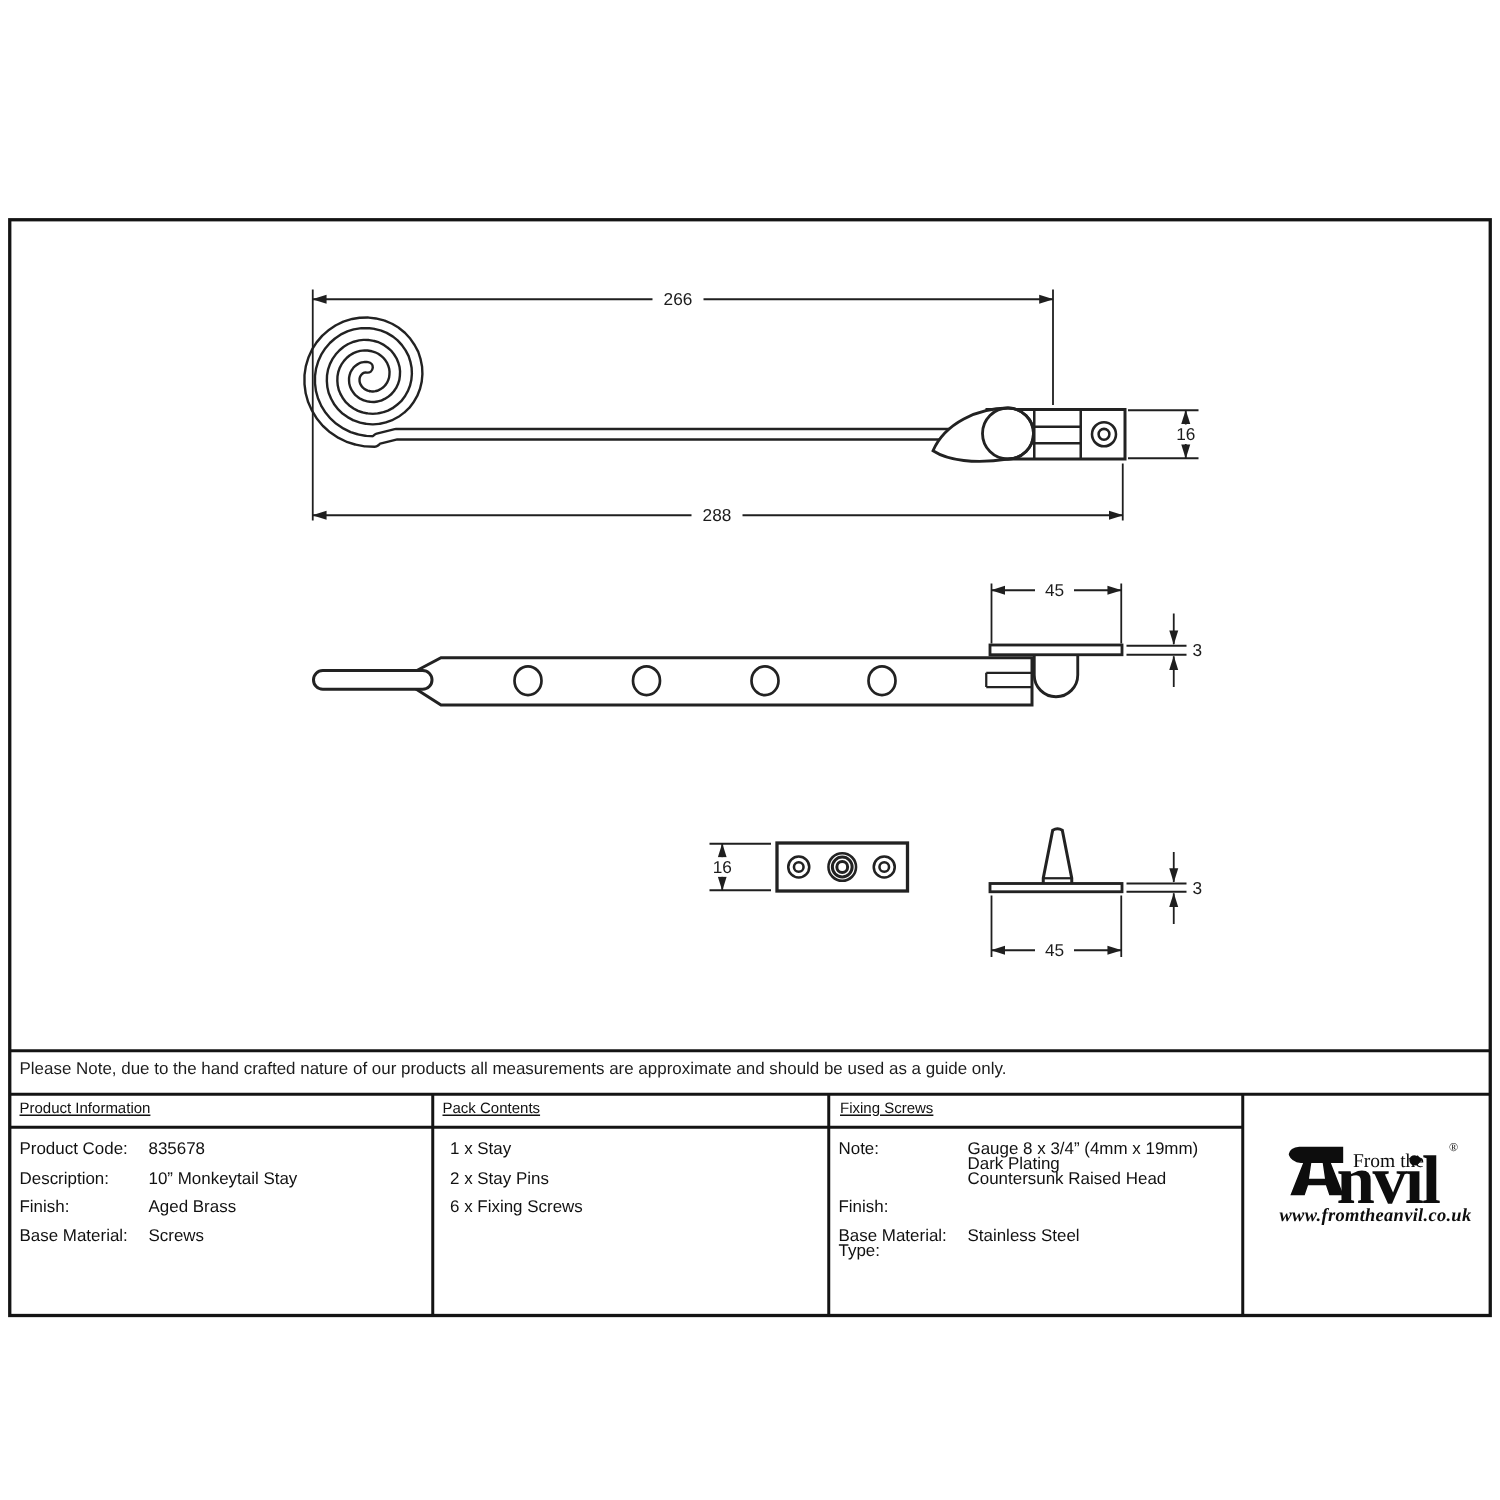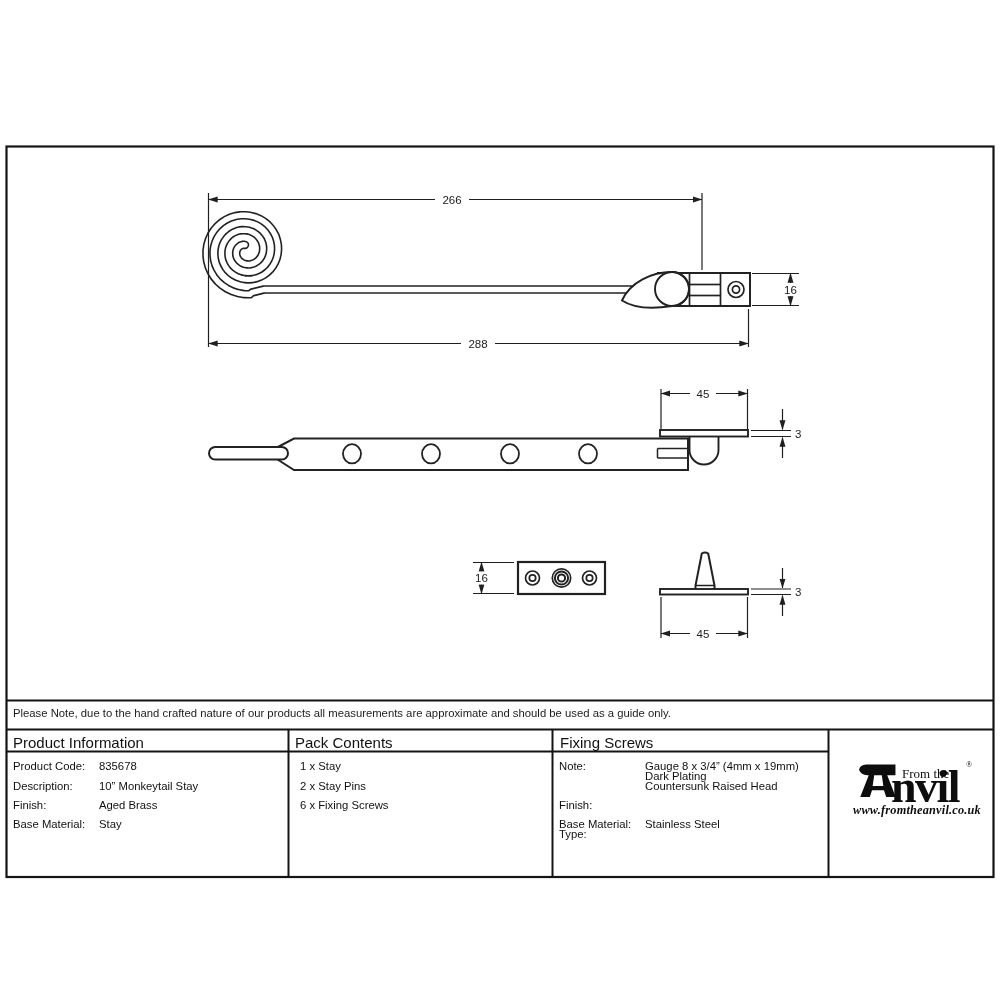--- a/index.html
+++ b/index.html
@@ -1,21 +1,21 @@
 <!DOCTYPE html>
 <html><head>
 <meta charset="utf-8">
 <style>
   html,body{margin:0;padding:0;background:#ffffff;}
   body{width:1000px;height:1000px;position:relative;overflow:hidden;
        font-family:"Liberation Sans", sans-serif;color:#1c1c1c;}
   .abs{position:absolute;}
   svg text{font-family:"Liberation Sans", sans-serif;}
   .note-text{font-size:11.3px;color:#1c1c1c;white-space:nowrap;}
-  .hdr{font-size:15px;color:#111;white-space:nowrap;}
+  .hdr{font-size:10px;color:#111;white-space:nowrap;text-decoration:underline;}
   .cell-label{font-size:11.3px;color:#111;white-space:nowrap;}
   .cell-value{font-size:11.3px;color:#111;white-space:nowrap;}
   .logo-fromthe{font-family:Liberation Serif, serif;font-size:13px;color:#0d0d0d;}
   .logo-name{font-family:"Liberation Serif", serif;font-size:46px;font-weight:600;
              letter-spacing:-1.5px;color:#0d0d0d;line-height:1;}
   .logo-reg{font-family:"Liberation Serif", serif;font-size:8px;color:#0d0d0d;}
   .logo-url{font-family:"Liberation Serif", serif;font-style:italic;font-weight:bold;
             font-size:12.3px;color:#0d0d0d;letter-spacing:0.2px;}
   .logo-diamond{font-size:8px;color:#0d0d0d;}
 </style>
@@ -160,21 +160,21 @@
 <div class="abs hdr" style="left:560px;top:733.5px;">Fixing Screws</div>
 
 <div>
   <div class="abs cell-label" style="left:13px;top:760px;">Product Code:</div>
   <div class="abs cell-value" style="left:99px;top:760px;">835678</div>
   <div class="abs cell-label" style="left:13px;top:779.5px;">Description:</div>
   <div class="abs cell-value" style="left:99px;top:779.5px;">10” Monkeytail Stay</div>
   <div class="abs cell-label" style="left:13px;top:798.5px;">Finish:</div>
   <div class="abs cell-value" style="left:99px;top:798.5px;">Aged Brass</div>
   <div class="abs cell-label" style="left:13px;top:817.5px;">Base Material:</div>
-  <div class="abs cell-value" style="left:99px;top:817.5px;">Stay</div>
+  <div class="abs cell-value" style="left:99px;top:817.5px;">Screws</div>
 </div>
 
 <div>
   <div class="abs cell-value" style="left:300px;top:760px;">1 x Stay</div>
   <div class="abs cell-value" style="left:300px;top:779.5px;">2 x Stay Pins</div>
   <div class="abs cell-value" style="left:300px;top:798.5px;">6 x Fixing Screws</div>
 </div>
 
 <div>
   <div class="abs cell-label" style="left:559px;top:760px;">Note:</div>

